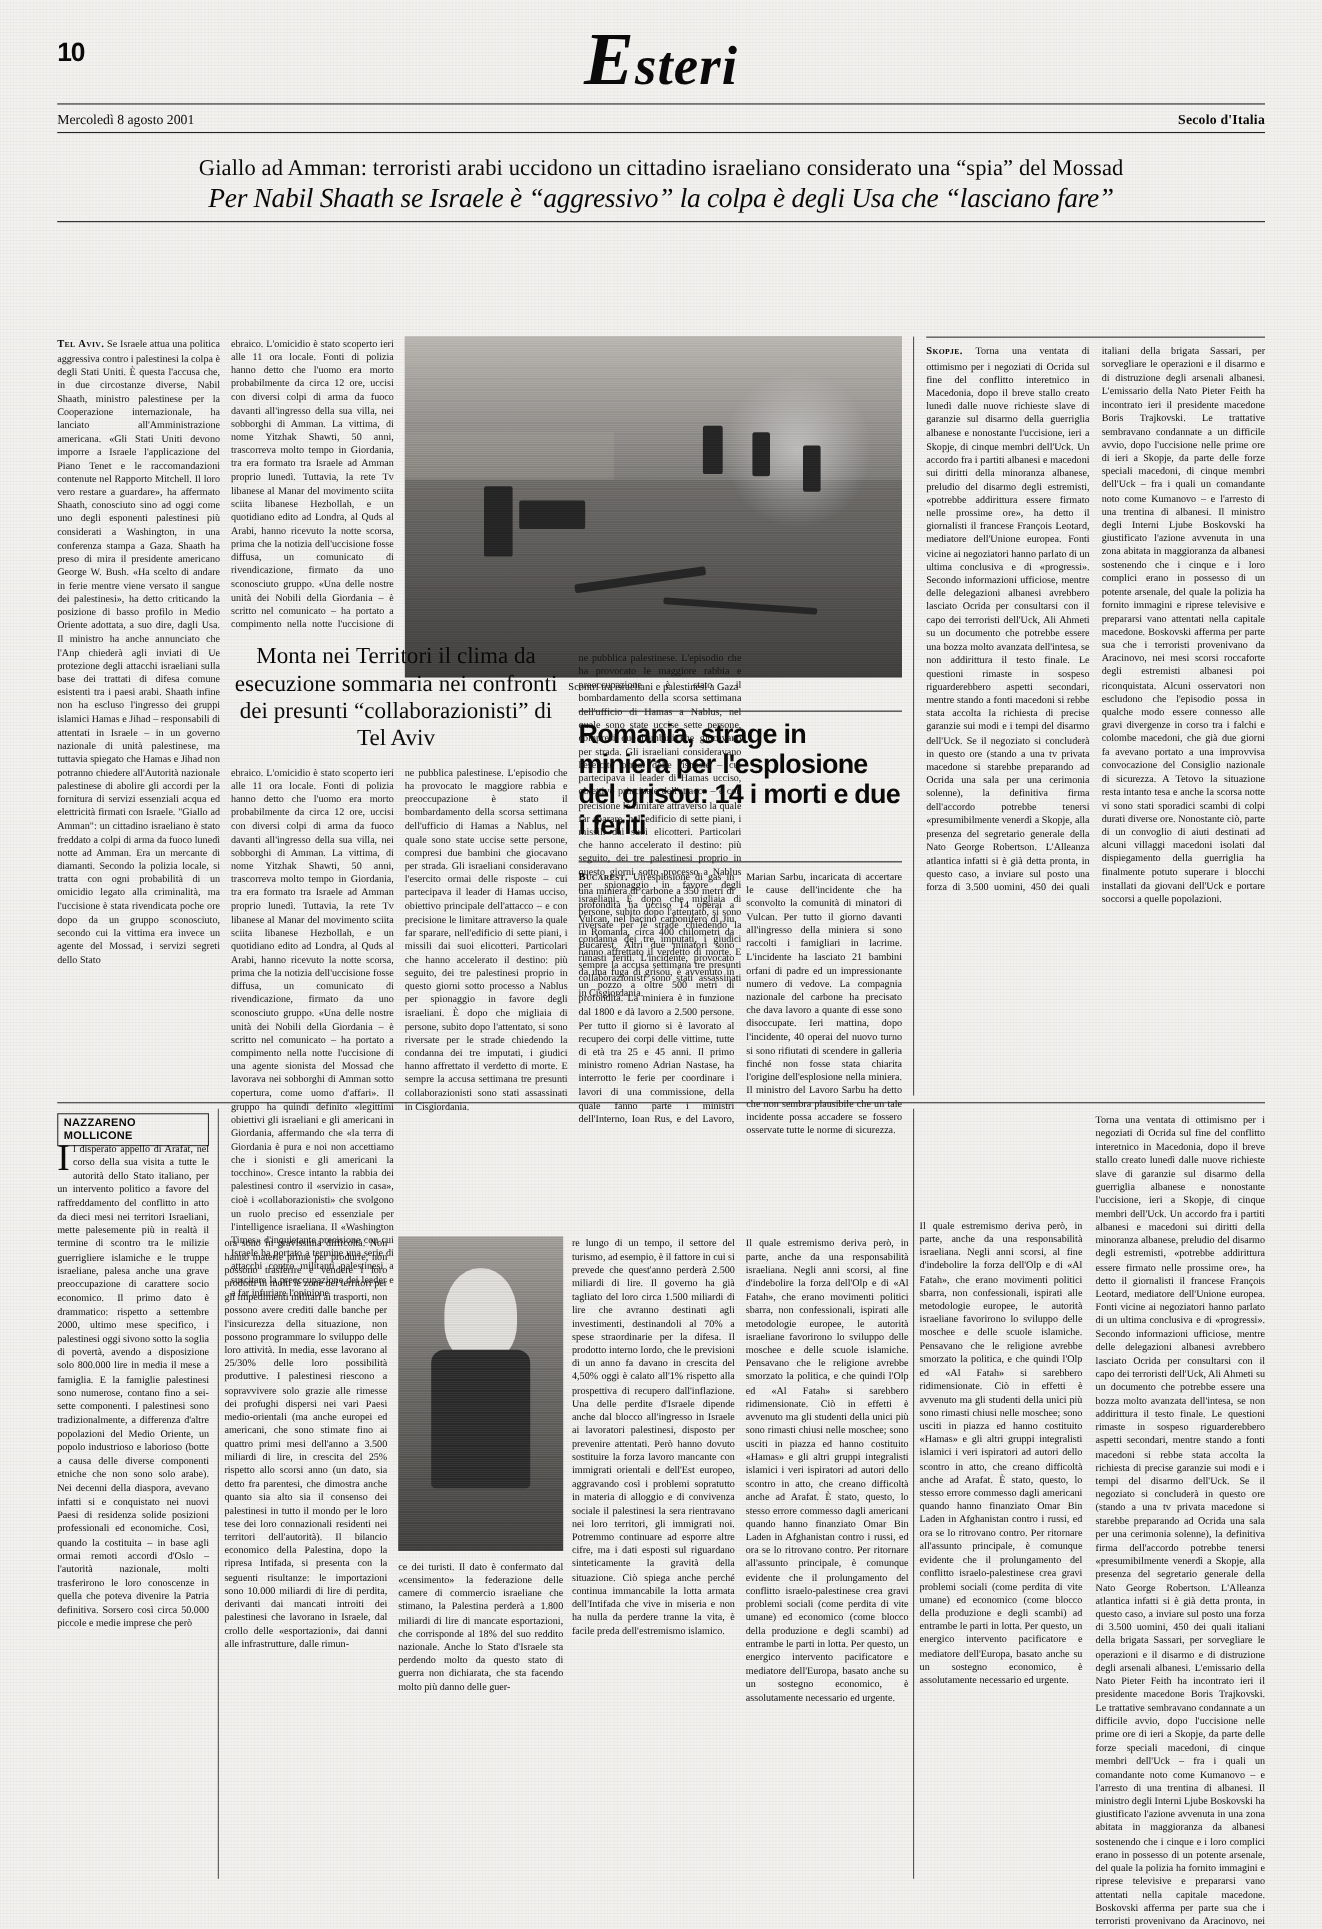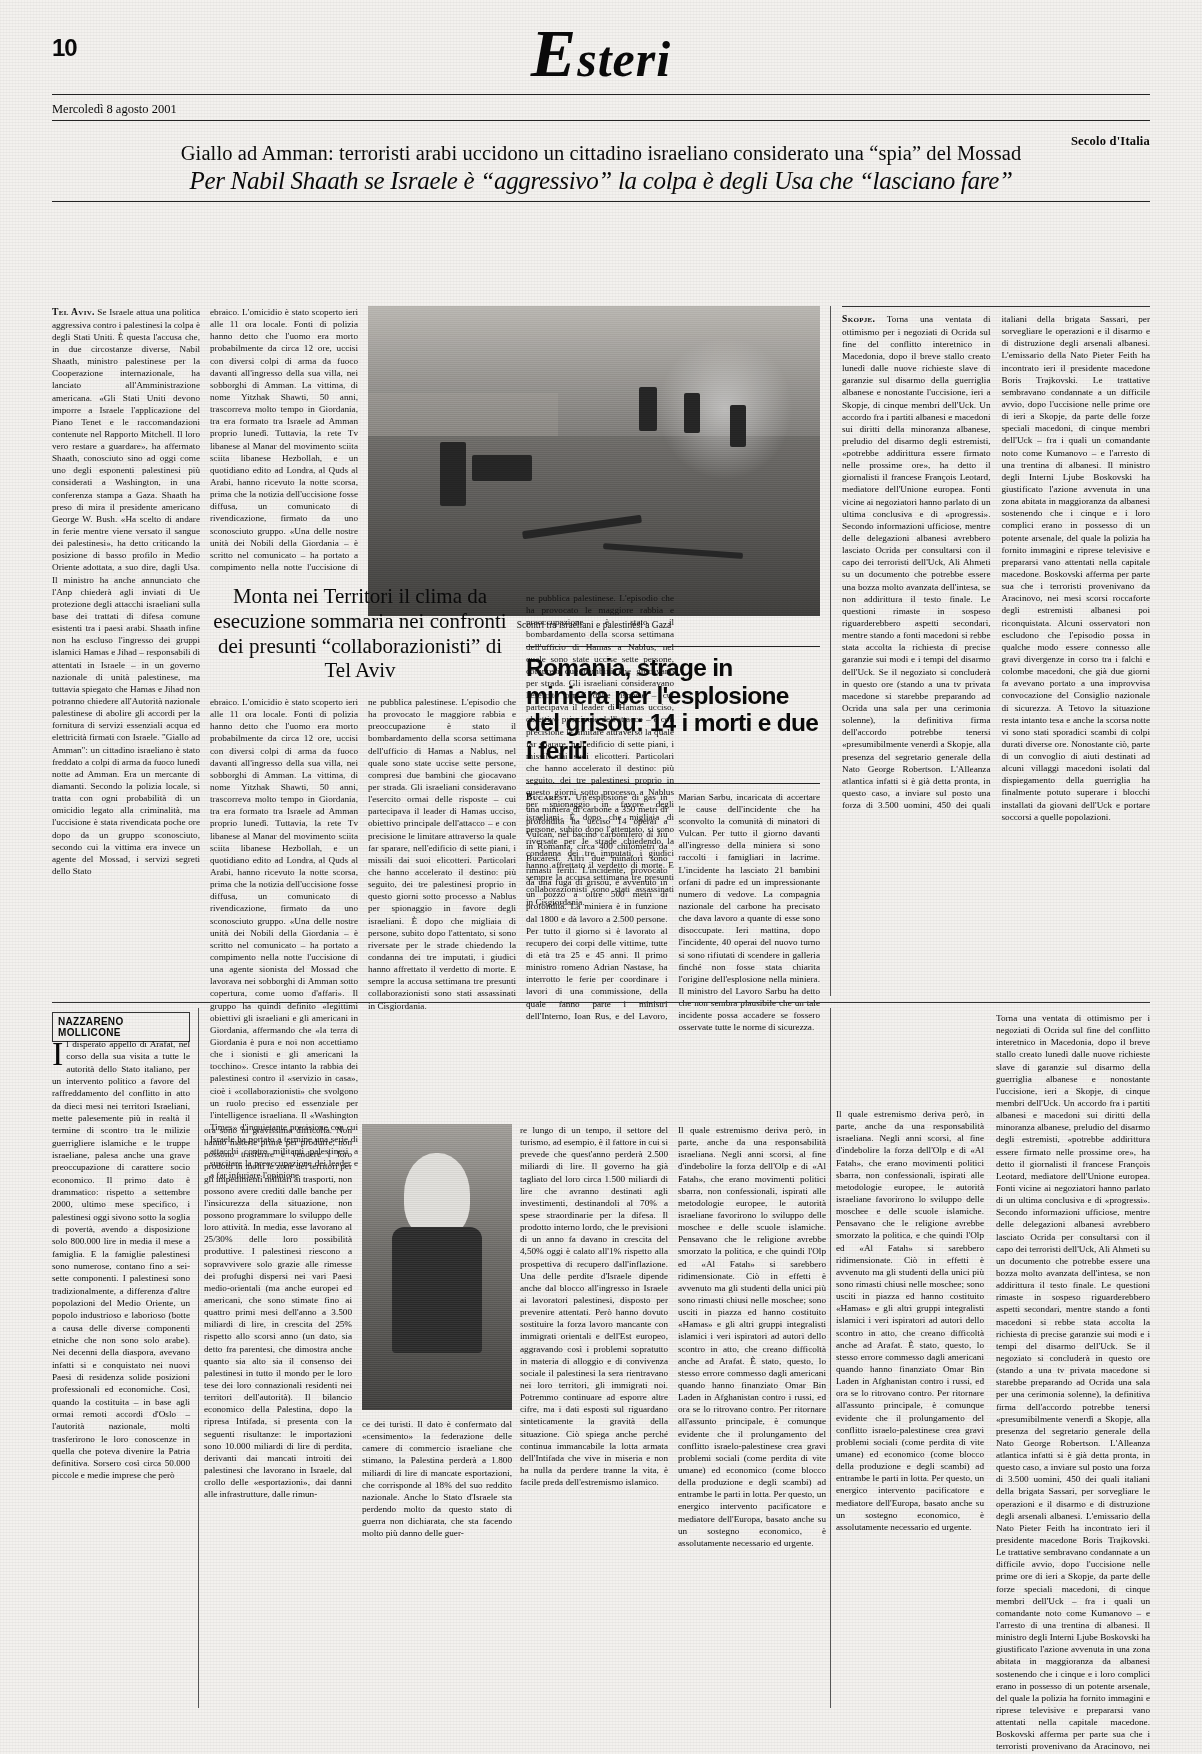--- a/index.html
+++ b/index.html
@@ -68,21 +68,21 @@
     border-top: 1px solid #222;
   }
   .dateline-row {
     position: absolute;
     left: 0; right: 0; top: 80px;
     height: 20px;
     font-family: "Liberation Serif", serif;
     font-size: 12.5px;
   }
   .dateline-row .left { position: absolute; left: 0; top: 2px; }
-  .dateline-row .right { position: absolute; right: 0; top: 2px; font-weight: bold; letter-spacing: 0.2px; margin-top: 32px;}
+  .dateline-row .right { position: absolute; right: 0; top: 2px; font-weight: bold; letter-spacing: 0.2px;}
 
   
   .headblock {
     position: absolute;
     left: 0; top: 112px;
     width: 1098px;
   }
   .kicker {
     text-align: center;
     font-size: 20.5px;

